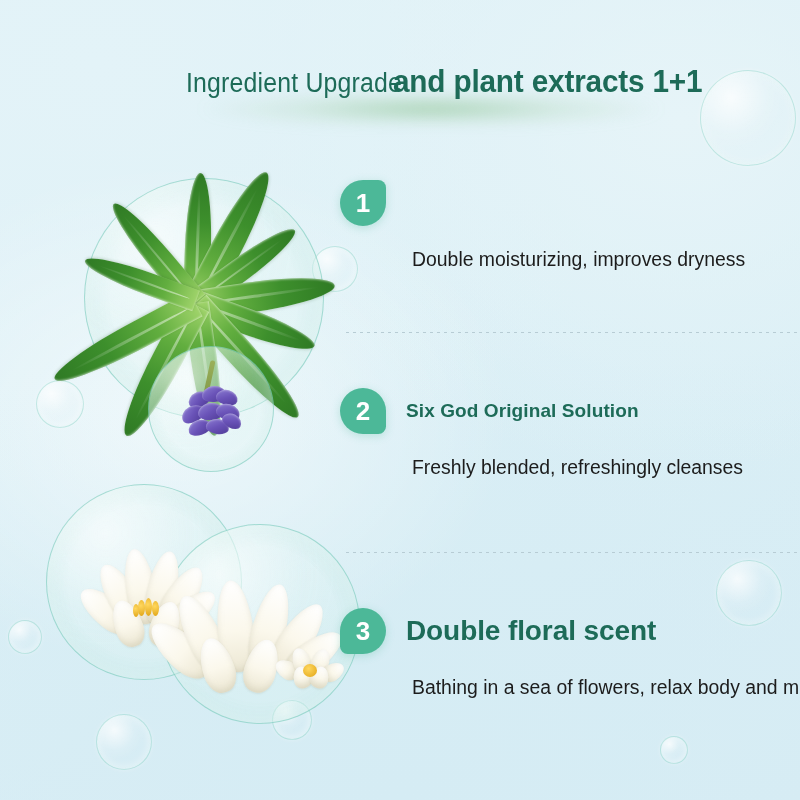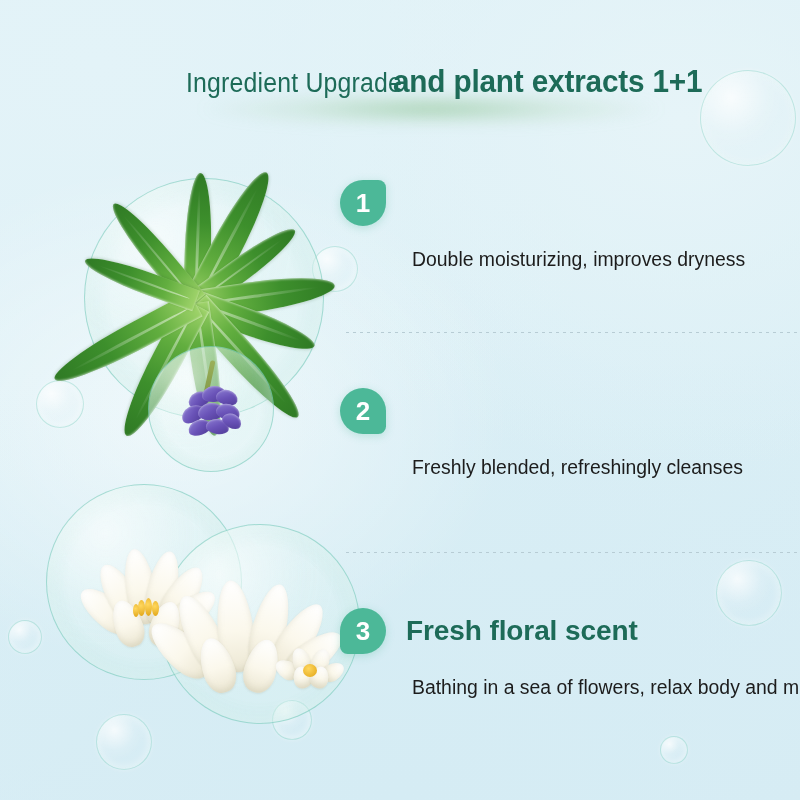--- a/index.html
+++ b/index.html
@@ -219,27 +219,28 @@
       <div class="badge tr">1</div>
     </div>
     <div class="fdesc">Double moisturizing, improves dryness</div>
   </div>
 
   <div class="divider" style="top:332px;"></div>
 
   <div class="feature" style="top:388px;">
     <div class="frow">
       <div class="badge br">2</div>
+      <div class="ftitle small">Six God Original Solution</div>
     </div>
     <div class="fdesc">Freshly blended, refreshingly cleanses</div>
   </div>
 
   <div class="divider" style="top:552px;"></div>
 
   <div class="feature" style="top:608px;">
     <div class="frow">
       <div class="badge bl">3</div>
-      <div class="ftitle big">Fresh floral scent</div>
+      <div class="ftitle big">Double floral scent</div>
     </div>
     <div class="fdesc">Bathing in a sea of flowers, relax body and mind</div>
   </div>
 
 </div>
 
 </body></html>

